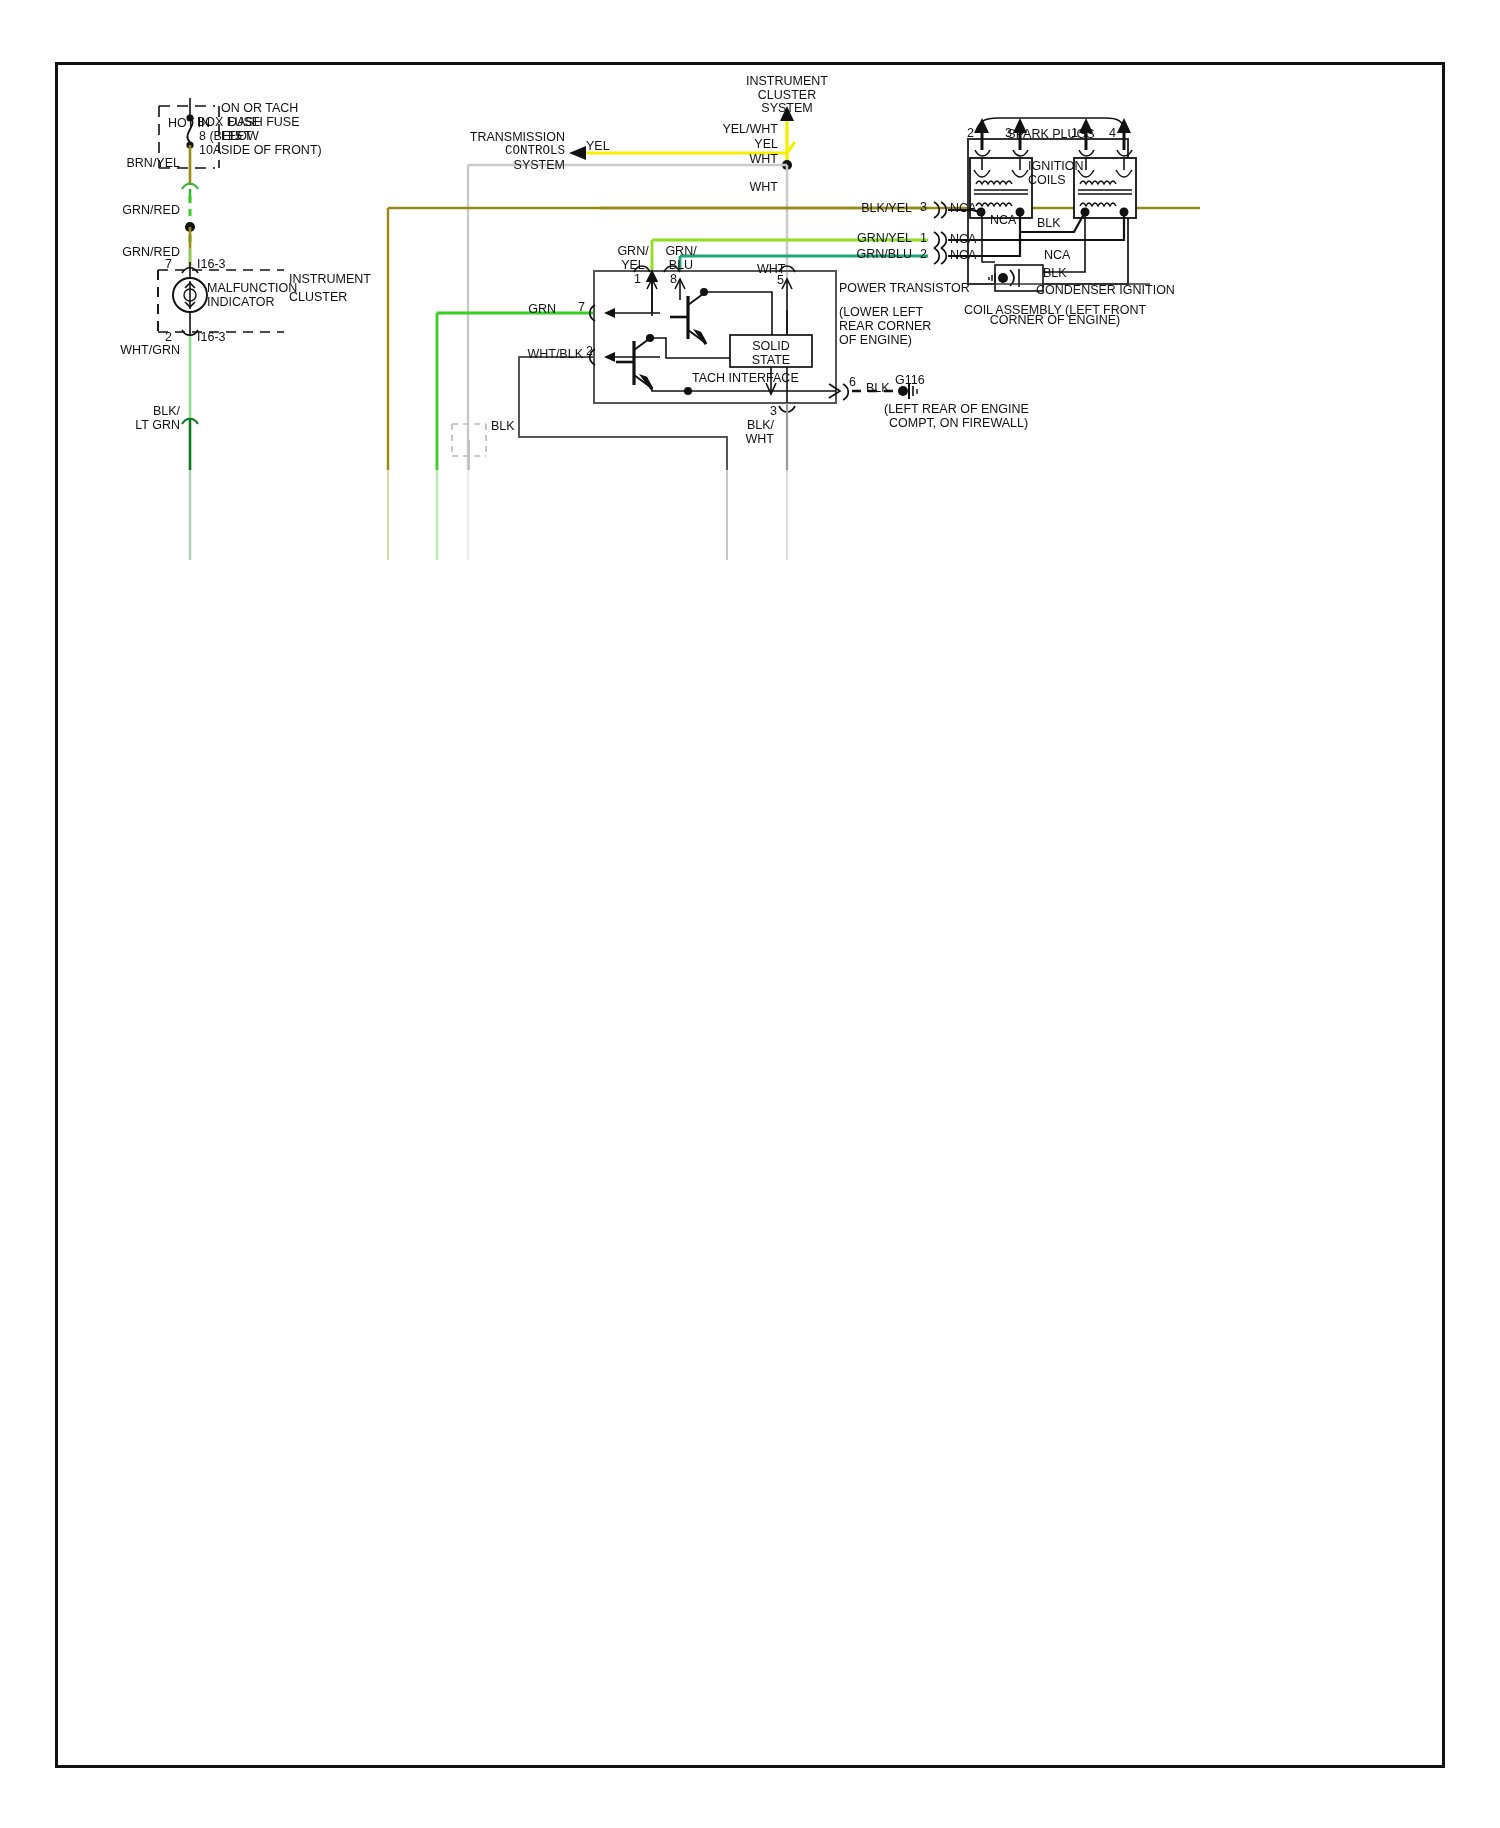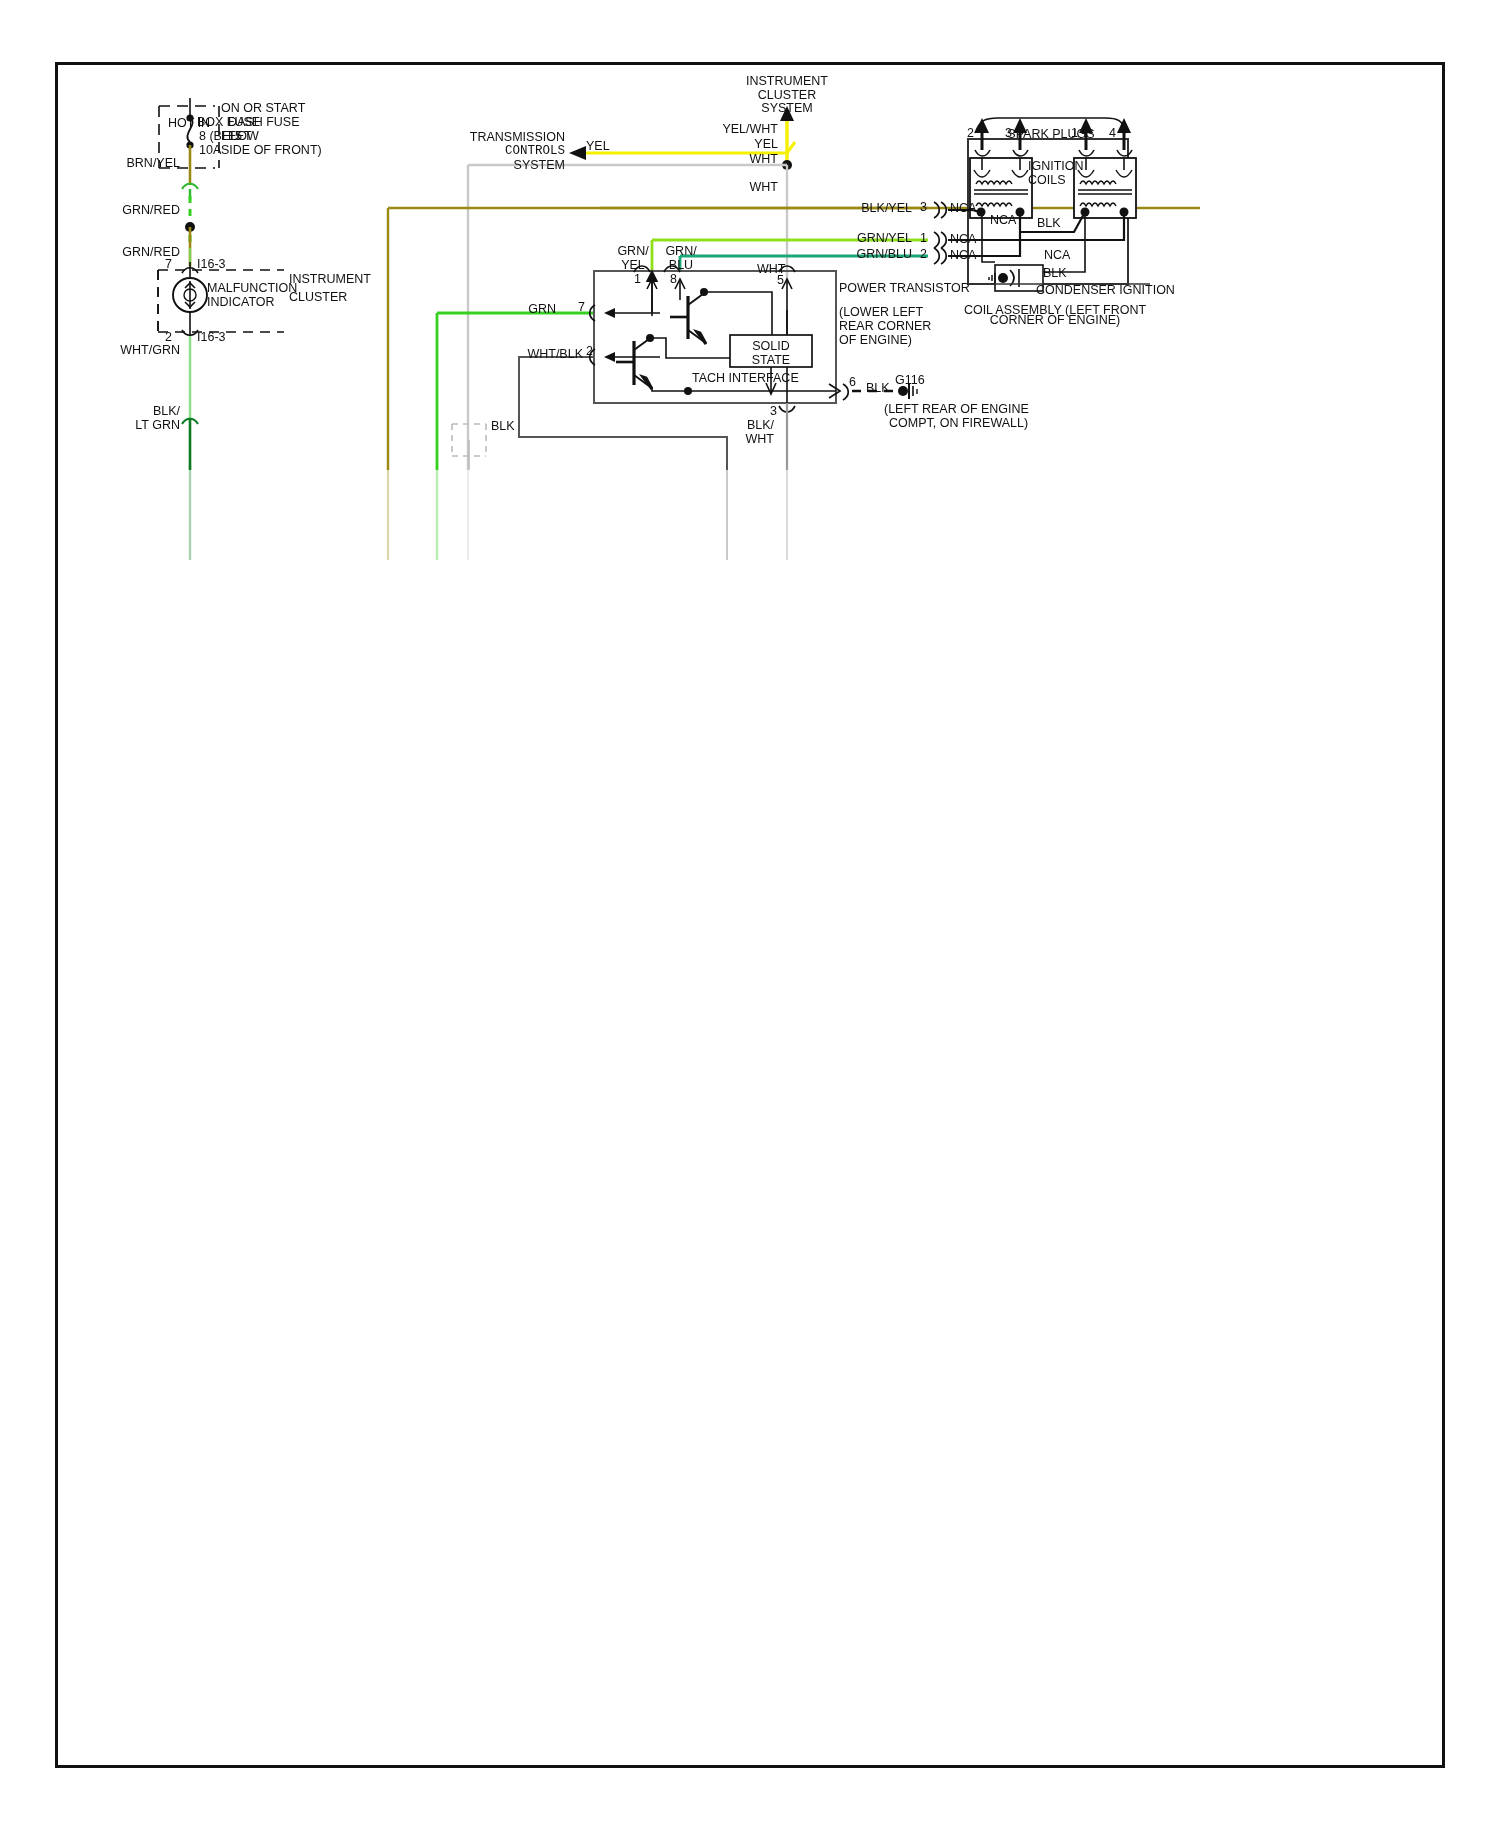--- a/index.html
+++ b/index.html
@@ -285,21 +285,21 @@
       <path d="M1010,270 q8,8 0,16" stroke="#111" stroke-width="1.6" fill="none"></path>
       <line x1="1019" y1="269" x2="1019" y2="287" stroke="#111" stroke-width="1.6"></line>
       <polyline points="1043,272 1085,272 1085,212" stroke="#111" stroke-width="1.6" fill="none"></polyline>
       <polyline points="982,212 982,262 995,262" stroke="#111" stroke-width="1.6" fill="none"></polyline>
       <path d="M968,284 L1150,284" stroke="#333" stroke-width="1.6"></path>
       <path d="M968,139 L1150,139" stroke="#333" stroke-width="0"></path>
     </g>
   </svg>
 
   <div class="lbl" style="left:168px;top:84px;margin-top:32px;">HOT IN</div>
-  <div class="lbl" style="left:221px;top:101px;">ON OR START</div>
+  <div class="lbl" style="left:221px;top:101px;">ON OR TACH</div>
   <div class="lbl" style="left:197px;top:115px;">BOX FUSE</div>
   <div class="lbl" style="left:228px;top:115px;">DASH FUSE</div>
   <div class="lbl" style="left:199px;top:129px;">8 (BELOW</div>
   <div class="lbl" style="left:228px;top:129px;">15</div>
   <div class="lbl" style="left:221px;top:129px;">LEFT</div>
   <div class="lbl" style="left:199px;top:143px;">10A</div>
   <div class="lbl" style="left:221px;top:143px;">SIDE OF FRONT)</div>
 
   <div class="lbl r" style="left:118px;top:156px;width:62px;">BRN/YEL</div>
   <div class="lbl r" style="left:118px;top:203px;width:62px;">GRN/RED</div>

